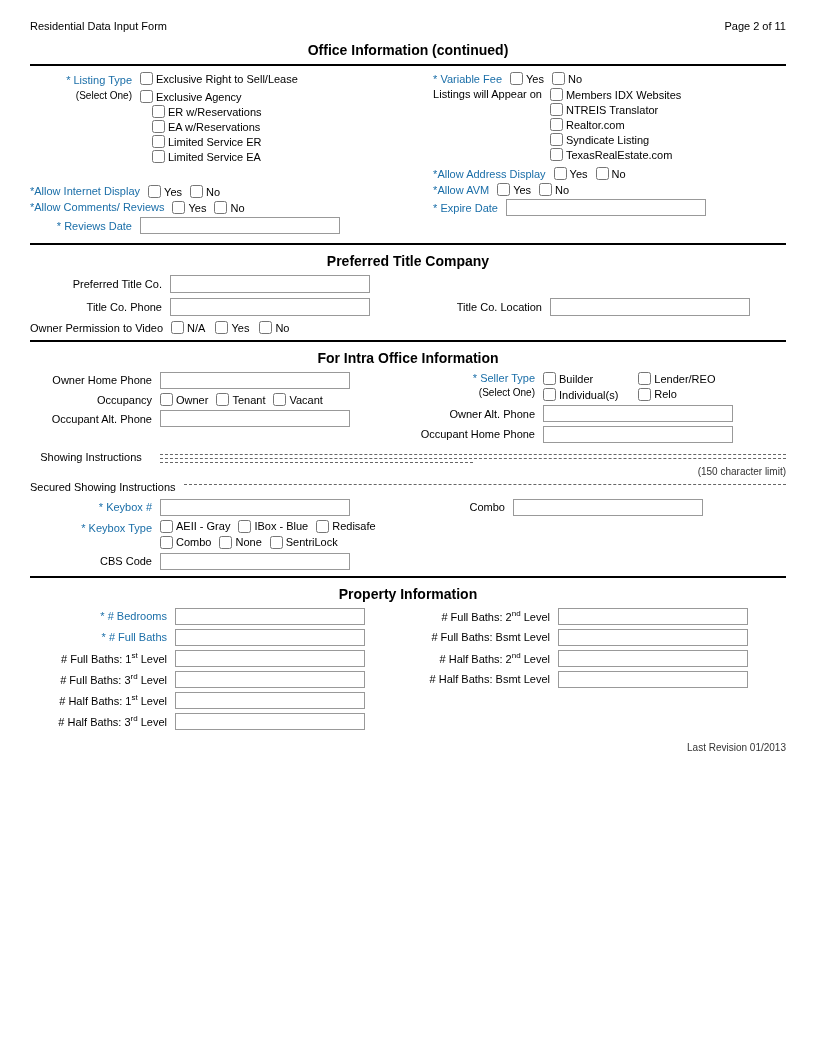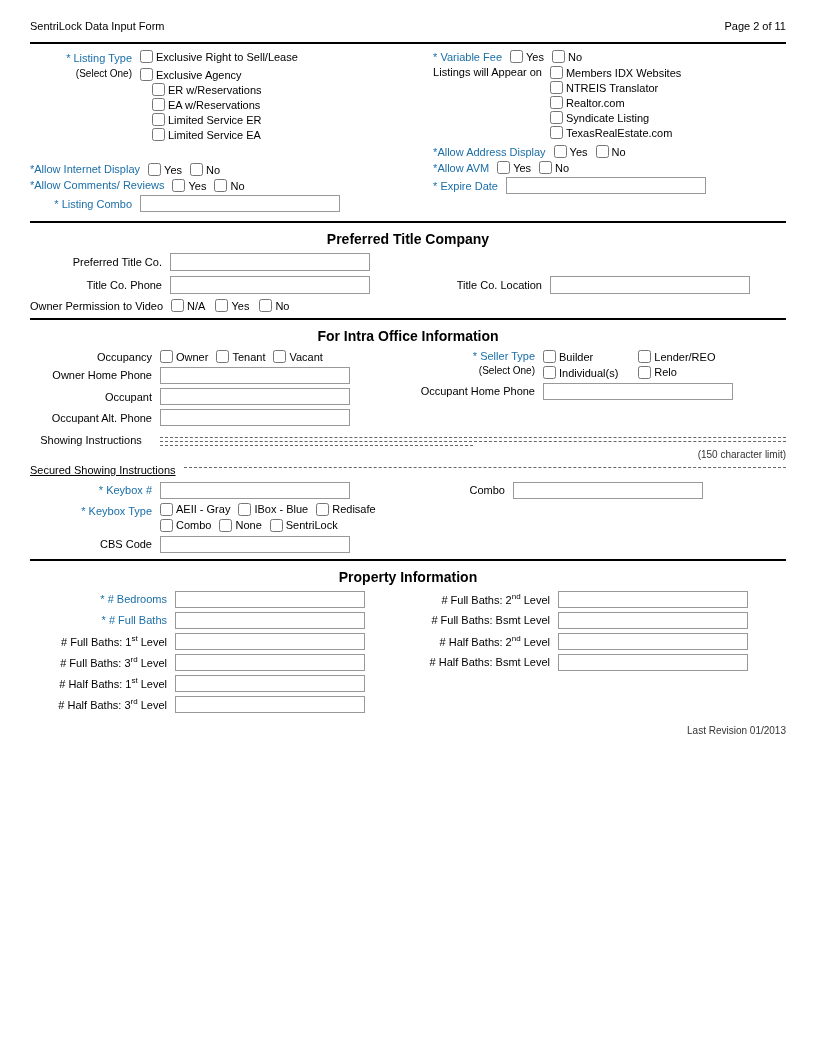--- a/index.html
+++ b/index.html
@@ -50,25 +50,26 @@
     }
 
     sup {
       font-size: 8px;
     }
   </style>
 </head>
 <body>
 
 <div class="page-header">
-  <span>SentriLock Data Input Form</span>
+  <span>Residential Data Input Form</span>
   <span>Page 2 of 11</span>
 </div>
 
 <div class="office-info">
+  <div class="section-title">Office Information (continued)</div>
   <hr class="section-divider">
 
   <div style="display:flex; margin-top:4px;">
 
     <div style="width:52%;">
 
       <div style="display:flex; align-items:flex-start; margin-bottom:3px;">
         <div style="text-align:right; padding-right:8px; color:#1a6ea8; min-width:110px; white-space:nowrap; padding-top:2px;">* Listing Type</div>
         <div>
           <div style="margin-bottom:2px;">
@@ -133,21 +134,21 @@
             <input type="checkbox" style="">
             <span>Yes</span>
           </label>
         <label style="display:flex;align-items:center;gap:3px;">
             <input type="checkbox" style="">
             <span>No</span>
           </label>
       </div>
 
       <div style="display:flex; align-items:center; margin-bottom:3px; margin-top:3px;">
-        <div style="text-align:right; padding-right:8px; color:#1a6ea8; min-width:110px; white-space:nowrap;">* Listing Combo</div>
+        <div style="text-align:right; padding-right:8px; color:#1a6ea8; min-width:110px; white-space:nowrap;">* Reviews Date</div>
         <input type="text" class="date-input" style="">
       </div>
     </div>
 
     <div style="width:48%; padding-left:10px;">
 
       <div style="display:flex; align-items:center; margin-bottom:3px;">
         <span style="color:#1a6ea8; margin-right:8px;">* Variable Fee</span>
         <label style="display:flex;align-items:center;gap:3px;margin-right:8px;">
             <input type="checkbox" style="">
@@ -265,44 +266,40 @@
 
 <div>
   <div class="section-title">For Intra Office Information</div>
 
   <div style="display:flex; gap:10px;">
 
     <div style="width:50%;">
 
 
       <div style="display:flex;align-items:center;margin-bottom:4px;">
+        <div style="text-align:right;padding-right:8px;min-width:130px;color:#000;line-height:1.2;">Owner Home Phone</div>
+        <input type="text" style="border: 1px solid rgb(153, 153, 153); height: 17px; width: 190px;">
+      </div>
+
+      <div style="display:flex;align-items:center;margin-bottom:4px;">
         <div style="text-align:right;padding-right:8px;min-width:130px;">Occupancy</div>
         <label style="display:flex;align-items:center;gap:3px;margin-right:8px;">
             <input type="checkbox" style="">
             <span>Owner</span>
           </label>
         <label style="display:flex;align-items:center;gap:3px;margin-right:8px;">
             <input type="checkbox" style="">
             <span>Tenant</span>
           </label>
         <label style="display:flex;align-items:center;gap:3px;">
             <input type="checkbox" style="">
             <span>Vacant</span>
           </label>
       </div>
 
-      <div style="display:flex;align-items:center;margin-bottom:4px;">
-        <div style="text-align:right;padding-right:8px;min-width:130px;color:#000;line-height:1.2;">Owner Home Phone</div>
-        <input type="text" style="border: 1px solid rgb(153, 153, 153); height: 17px; width: 190px;">
-      </div>
-
-      <div style="display:flex;align-items:center;margin-bottom:4px;">
-        <div style="text-align:right;padding-right:8px;min-width:130px;">Occupant</div>
-        <input type="text" style="border: 1px solid rgb(153, 153, 153); height: 17px; width: 190px;">
-      </div>
 
       <div style="display:flex;align-items:center;margin-bottom:4px;">
         <div style="text-align:right;padding-right:8px;min-width:130px;">Occupant Alt. Phone</div>
         <input type="text" style="border: 1px solid rgb(153, 153, 153); height: 17px; width: 190px;">
       </div>
     </div>
 
     <div style="width:50%;">
 
       <div style="display:flex;align-items:flex-start;margin-bottom:4px;">
@@ -337,20 +334,24 @@
                   <label style="display:flex;gap:3px;">
                     <input type="checkbox" style="">
                     <span>Relo</span>
                   </label>
                 </div>
             </div>
           </div>
         </div>
       </div>
 
+      <div style="display:flex;align-items:center;margin-bottom:4px;">
+        <div style="text-align:right;padding-right:8px;min-width:130px;">Owner Alt. Phone</div>
+        <input type="text" style="border: 1px solid rgb(153, 153, 153); height: 17px; width: 190px;">
+      </div>
 
       <div style="display:flex;align-items:center;margin-bottom:4px;">
         <div style="text-align:right;padding-right:8px;min-width:130px;line-height:1.2;">Occupant Home Phone</div>
         <input type="text" style="border: 1px solid rgb(153, 153, 153); height: 17px; width: 190px;">
       </div>
     </div>
   </div>
 
   <div style="display:flex;align-items:flex-start;margin-bottom:4px;margin-top:4px;">
     <div style="text-align:center;padding-right:8px;min-width:130px;line-height:1.2;">
@@ -358,21 +359,21 @@
     </div>
     <div style="flex:1;">
       <div style="border-top:1px dashed #666;margin:3px 0;"></div>
       <div style="border-top:1px dashed #666;margin:3px 0;"></div>
       <div style="border-top:1px dashed #666;margin:3px 0; width:50%;"></div>
       <div style="text-align:right;font-size:10px;color:#333;">(150 character limit)</div>
     </div>
   </div>
 
   <div style="display:flex;align-items:flex-start;margin-bottom:4px;">
-    <div style="text-align:right;padding-right:8px;min-width:130px;line-height:1.2;text-decoration:underline;">
+    <div style="text-align:right;padding-right:8px;min-width:130px;line-height:1.2;">
       <span>Secured Showing Instructions</span>
     </div>
     <div style="flex:1;">
       <div style="border-top:1px dashed #666;margin:3px 0;"></div>
     </div>
   </div>
 
   <div style="display:flex;gap:10px;margin-bottom:4px;">
     <div style="width:50%;display:flex;align-items:center;">
       <div style="text-align:right;padding-right:8px;min-width:130px;color:#1a6ea8;">* Keybox #</div>

